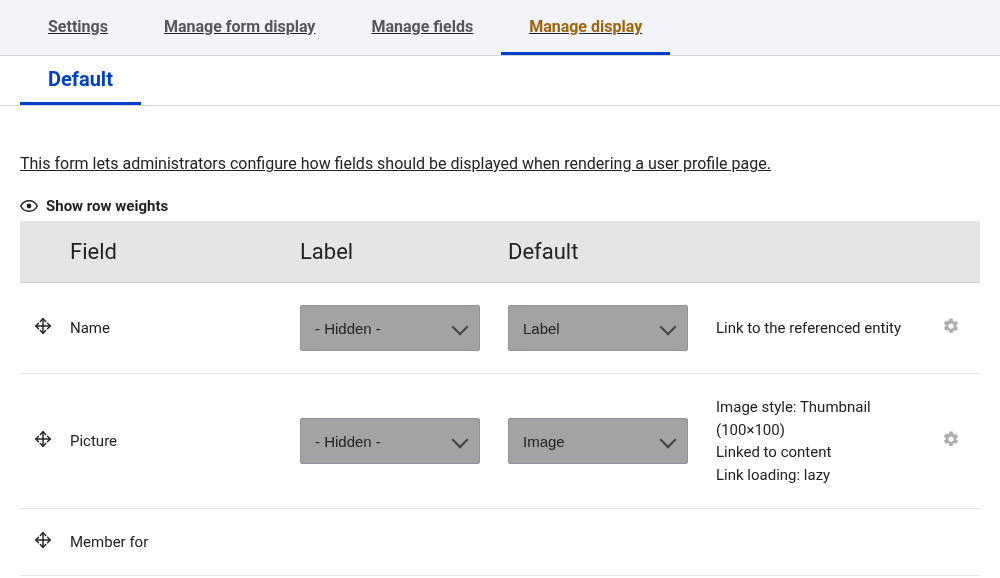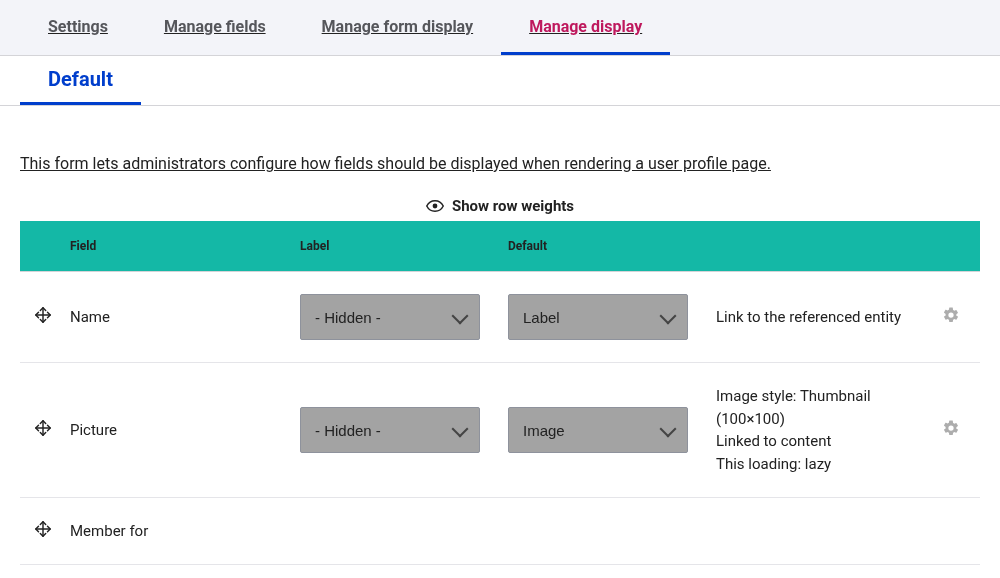--- a/index.html
+++ b/index.html
@@ -23,21 +23,21 @@
     padding: 0 28px;
     display: flex;
     align-items: center;
     font-weight: 700;
     font-size: 16px;
     color: #55565b;
     cursor: pointer;
     border-bottom: 3px solid transparent;
   }
   .primary-tab.active {
-    color: #be185d;
+    color: #a16207;
     border-bottom-color: #003ecc;
   }
   .secondary-tabs {
     display: flex;
     padding: 0 20px;
     border-bottom: 1px solid #d4d4d8;
     height: 50px;
   }
   .secondary-tab {
     padding: 0 28px;
@@ -57,44 +57,44 @@
     padding: 20px;
   }
   .description {
     font-size: 16px;
     margin: 28px 0 24px 0;
     color: #222;
     text-decoration: underline;
   }
   .row-weights {
     display: flex;
-    justify-content: center;
+    justify-content: flex-start;
     align-items: center;
     gap: 8px;
     font-weight: 700;
     font-size: 15px;
     color: #222;
     margin-bottom: 6px;
     cursor: pointer;
   }
   .eye-icon {
     width: 18px;
     height: 12px;
     position: relative;
   }
   .eye-icon svg { display: block; }
   table {
     width: 100%;
     border-collapse: collapse;
   }
   thead th {
-    background: #14b8a6;
+    background: #e5e5e5;
     text-align: left;
-    font-weight: 700;
-    font-size: 12px;
+    font-weight: 400;
+    font-size: 22px;
     padding: 18px 14px;
     border-bottom: 1px solid #d4d4d8;
   }
   tbody td {
     padding: 22px 14px;
     border-bottom: 1px solid #e5e5e9;
     vertical-align: middle;
     font-size: 15px;
   }
   .drag-cell {
@@ -159,22 +159,22 @@
   .gear-icon svg { display: block; }
   .col-field-name { width: 230px; }
   .col-label { width: 200px; }
   .col-format { width: 200px; }
 </style>
 </head>
 <body>
 
 <div class="primary-tabs">
   <div class="primary-tab">Settings</div>
+  <div class="primary-tab">Manage form display</div>
   <div class="primary-tab">Manage fields</div>
-  <div class="primary-tab">Manage form display</div>
   <div class="primary-tab active">Manage display</div>
 </div>
 
 <div class="secondary-tabs">
   <div class="secondary-tab active">Default</div>
 </div>
 
 <div class="content">
 
   <p class="description">This form lets administrators configure how fields should be displayed when rendering a user profile page.</p>
@@ -250,21 +250,21 @@
           </div>
         </td>
         <td>
           <div class="select">
             <select><option>Image</option></select>
           </div>
         </td>
         <td class="summary-col">
           <div>Image style: Thumbnail (100×100)</div>
           <div>Linked to content</div>
-          <div>This loading: lazy</div>
+          <div>Link loading: lazy</div>
         </td>
         <td class="gear-cell">
           <span class="gear-icon">
             <svg viewBox="0 0 24 24" width="18" height="18" fill="#6b6b6b">
               <path d="M19.14,12.94a7.14,7.14,0,0,0,.05-.94,7.14,7.14,0,0,0-.05-.94l2.03-1.58a.5.5,0,0,0,.12-.64l-1.92-3.32a.5.5,0,0,0-.61-.22l-2.39.96a7.03,7.03,0,0,0-1.62-.94l-.36-2.54A.5.5,0,0,0,13.9,2h-3.8a.5.5,0,0,0-.49.42L9.25,4.96a7.03,7.03,0,0,0-1.62.94l-2.39-.96a.5.5,0,0,0-.61.22L2.71,8.48a.5.5,0,0,0,.12.64l2.03,1.58a7.14,7.14,0,0,0-.05.94,7.14,7.14,0,0,0,.05.94L2.83,14.16a.5.5,0,0,0-.12.64l1.92,3.32a.5.5,0,0,0,.61.22l2.39-.96a7.03,7.03,0,0,0,1.62.94l.36,2.54a.5.5,0,0,0,.49.42h3.8a.5.5,0,0,0,.49-.42l.36-2.54a7.03,7.03,0,0,0,1.62-.94l2.39.96a.5.5,0,0,0,.61-.22l1.92-3.32a.5.5,0,0,0-.12-.64ZM12,15.5A3.5,3.5,0,1,1,15.5,12,3.5,3.5,0,0,1,12,15.5Z"></path>
             </svg>
           </span>
         </td>
       </tr>
 

